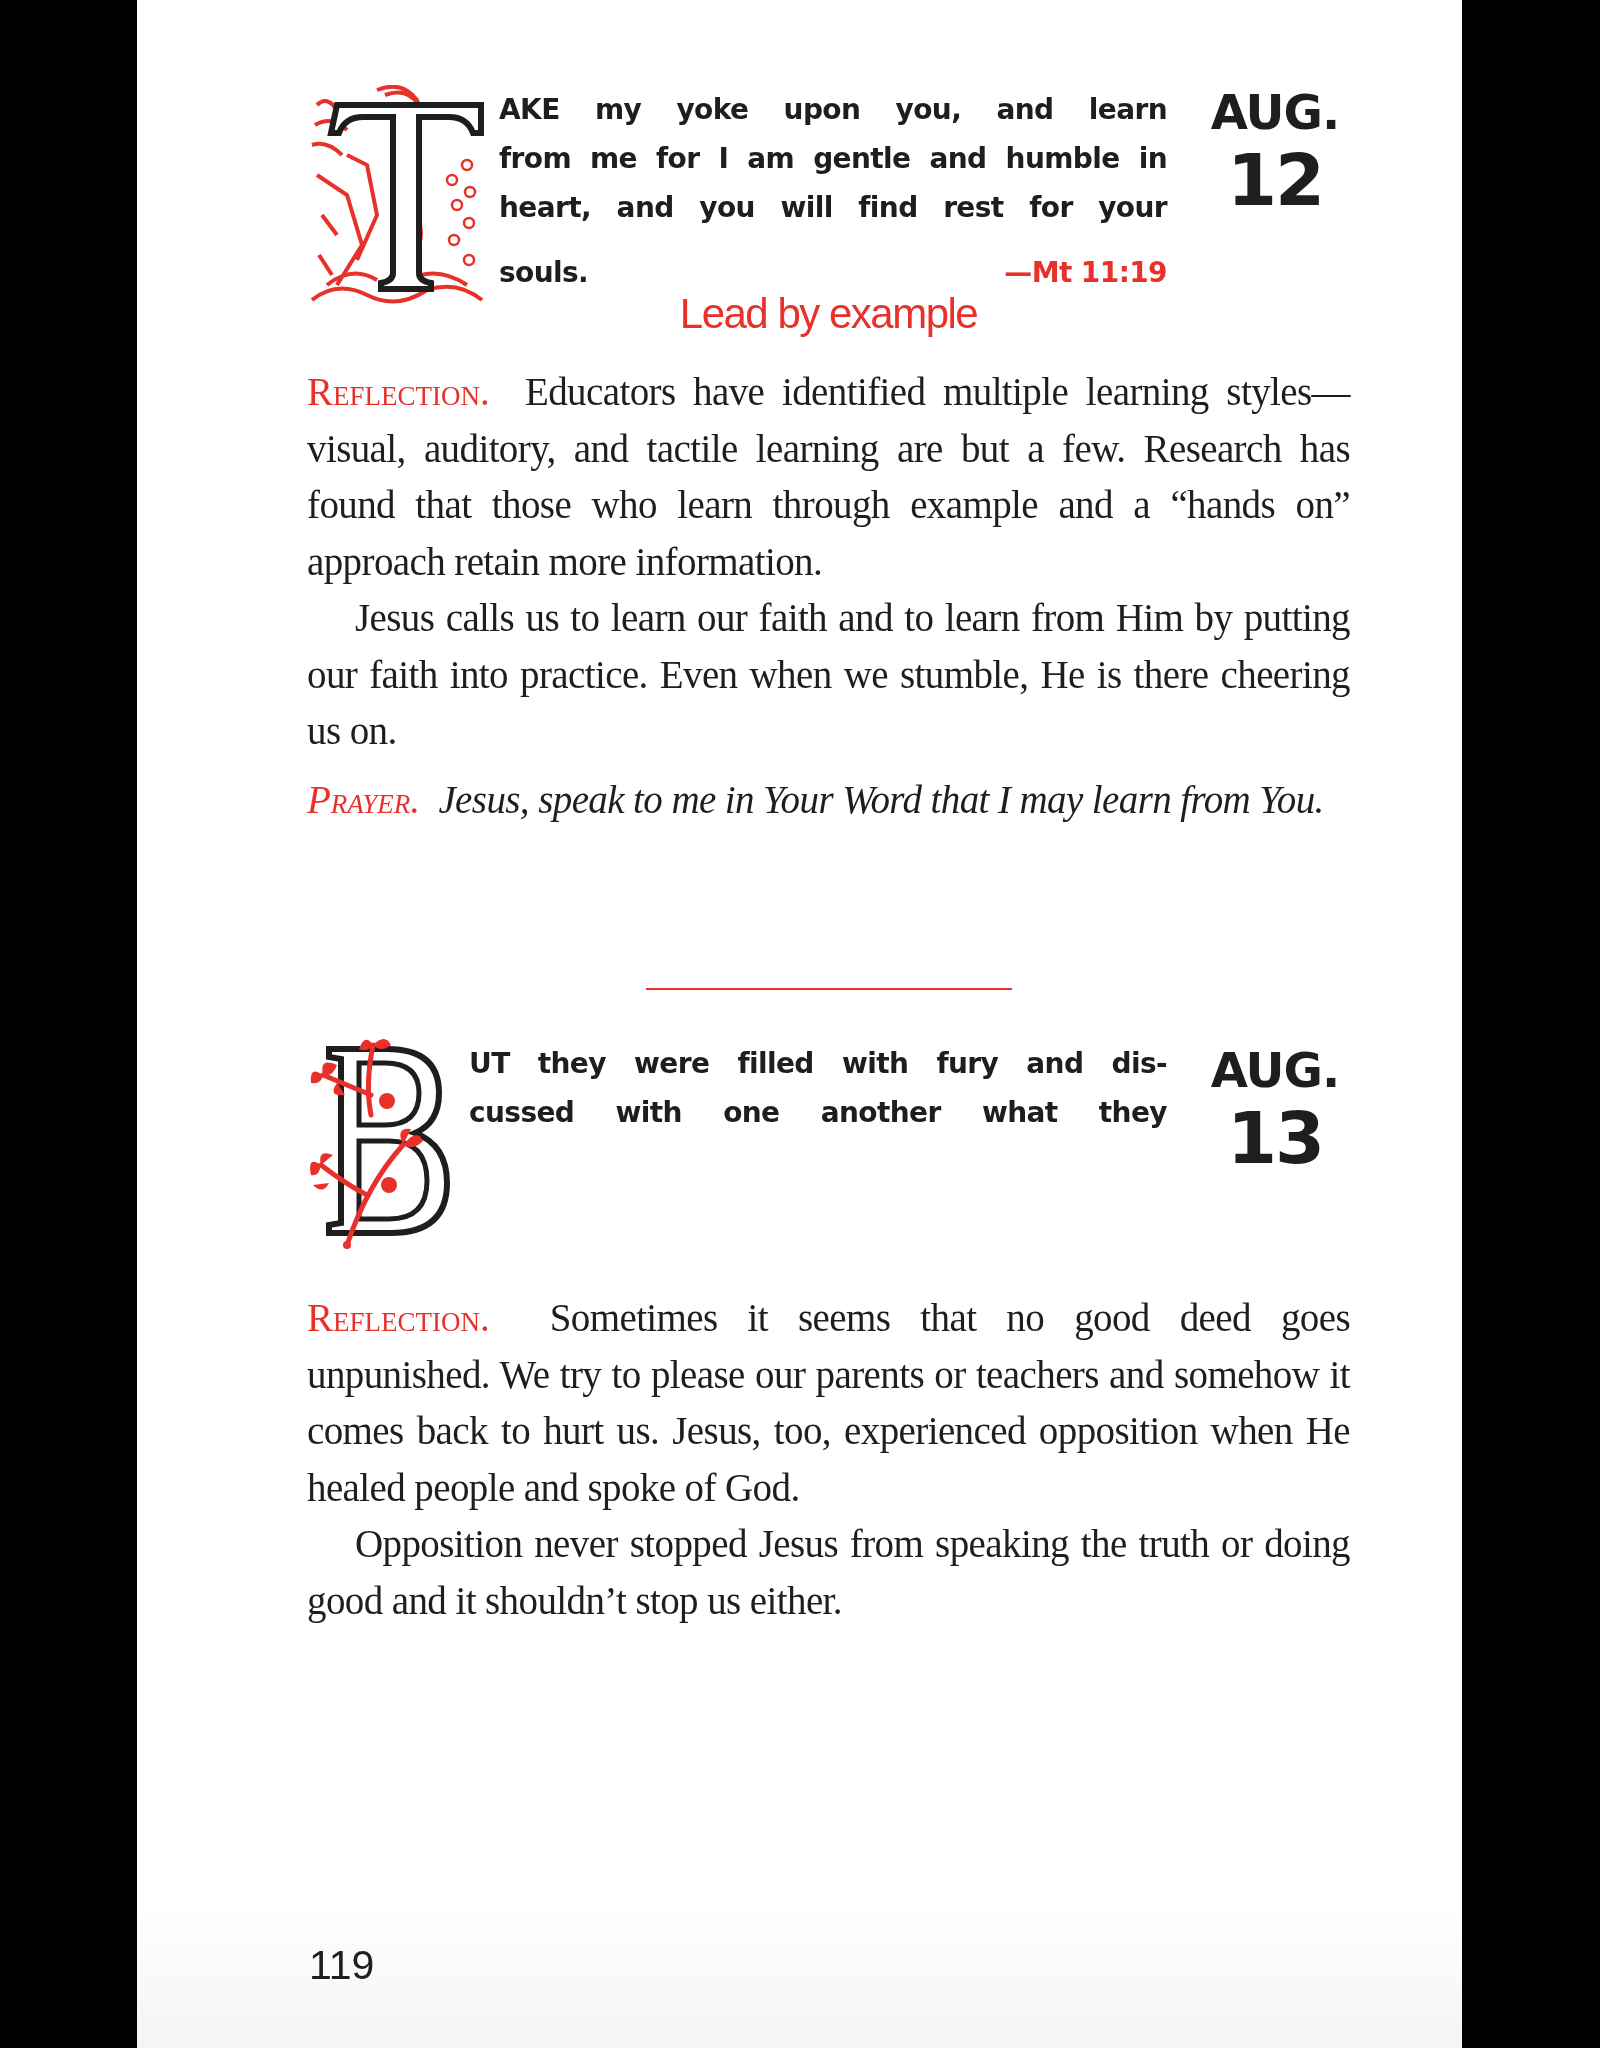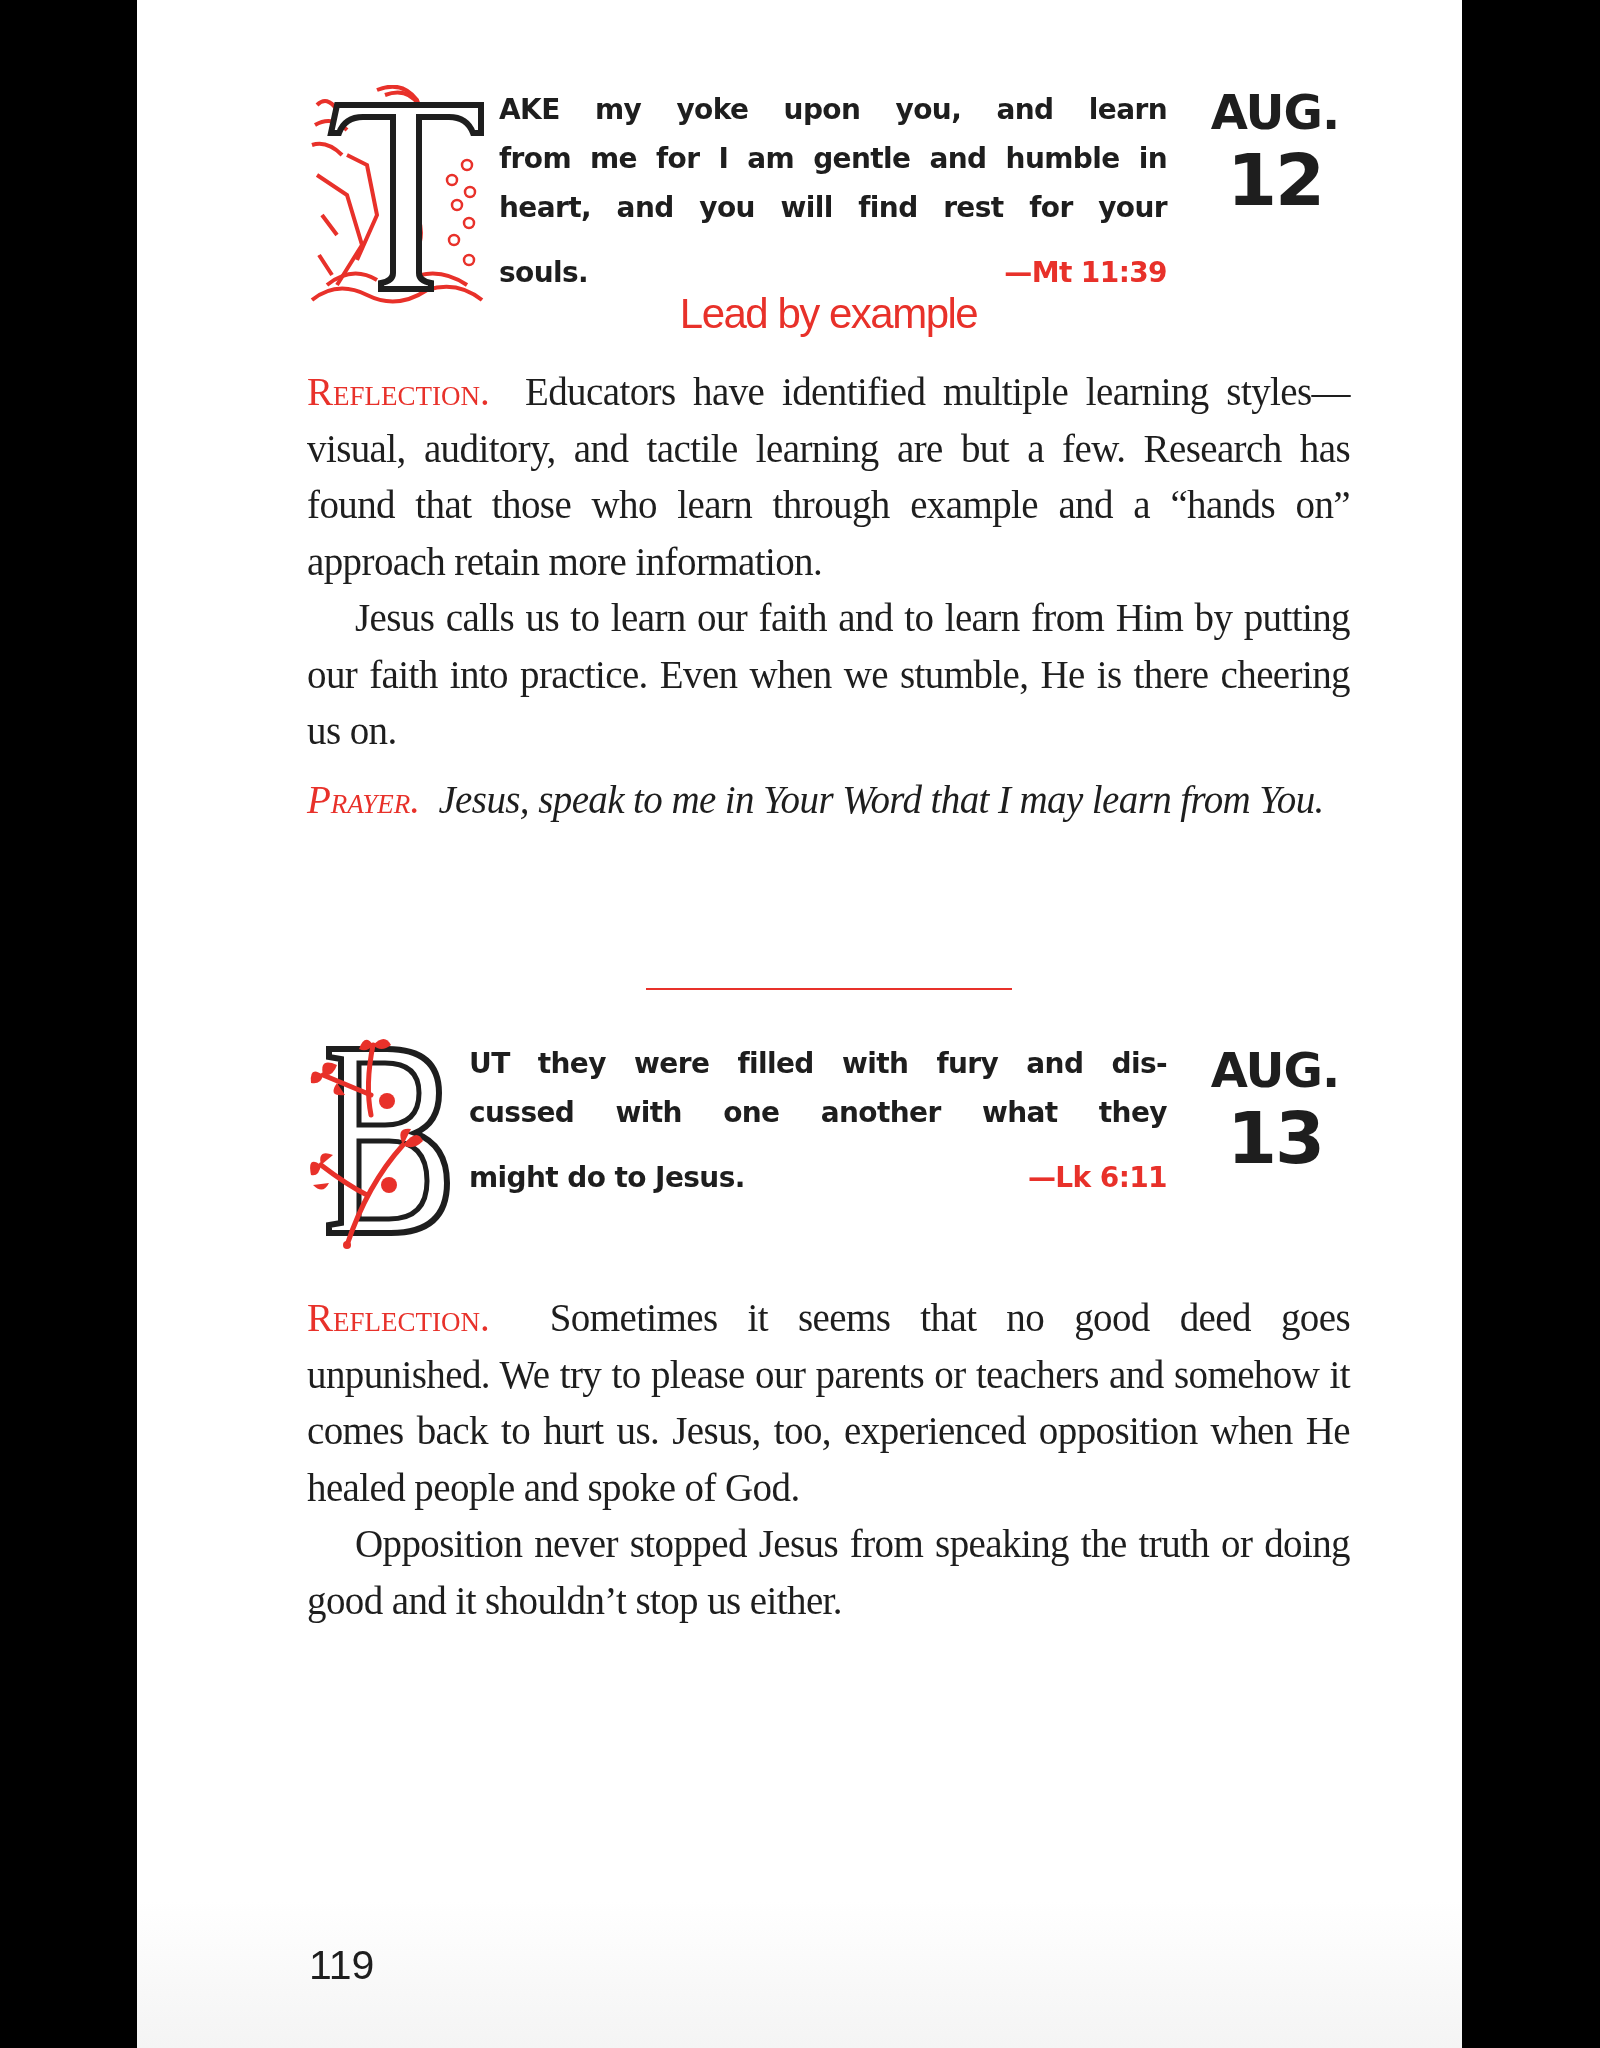--- a/index.html
+++ b/index.html
@@ -168,21 +168,21 @@
 
       <g fill="#ffffff" stroke="#1e1e1e" stroke-width="6">
         <path d="M38 20 L182 20 L182 48 L174 48 Q168 32 150 32 L120 32 L120 188 Q120 196 132 198 L132 204 L82 204 L82 198 Q94 196 94 188 L94 32 L64 32 Q46 32 40 48 L32 48 Z" transform="translate(-8,0)"></path>
       </g>
     </svg>
 
     <div class="verse" style="left:192px; top:0; width:668px;">
       <span class="line">AKE my yoke upon you, and learn</span>
       <span class="line">from me for I am gentle and humble in</span>
       <span class="line">heart, and you will find rest for your</span>
-      <span class="line last"><span>souls.</span><span class="ref">—Mt 11:39</span></span>
+      <span class="line last"><span>souls.</span><span class="ref">—Mt 11:19</span></span>
     </div>
 
     <div class="date-block" style="left:888px; top:0; width:160px;">
       <span class="date-month">AUG.</span>
       <span class="date-day">12</span>
     </div>
 
     <div class="entry-title" style="top:205px;">Lead by example</div>
   </div>
 
@@ -227,21 +227,20 @@
         <path d="M14 130 Q10 114 26 120 Z"></path>
         <path d="M6 150 Q16 160 22 148 Z"></path>
         <circle cx="82" cy="150" r="8"></circle>
         <circle cx="40" cy="210" r="4"></circle>
       </g>
     </svg>
 
     <div class="verse" style="left:162px; top:4px; width:698px;">
       <span class="line">UT they were filled with fury and dis-</span>
       <span class="line">cussed with one another what they</span>
-      <span class="line last"><span>might do to Jesus.</span><span class="ref">—Lk 6:11</span></span>
     </div>
 
     <div class="date-block" style="left:888px; top:8px; width:160px;">
       <span class="date-month">AUG.</span>
       <span class="date-day">13</span>
     </div>
 
   </div>
 
   <div class="content" style="top:1290px;">

